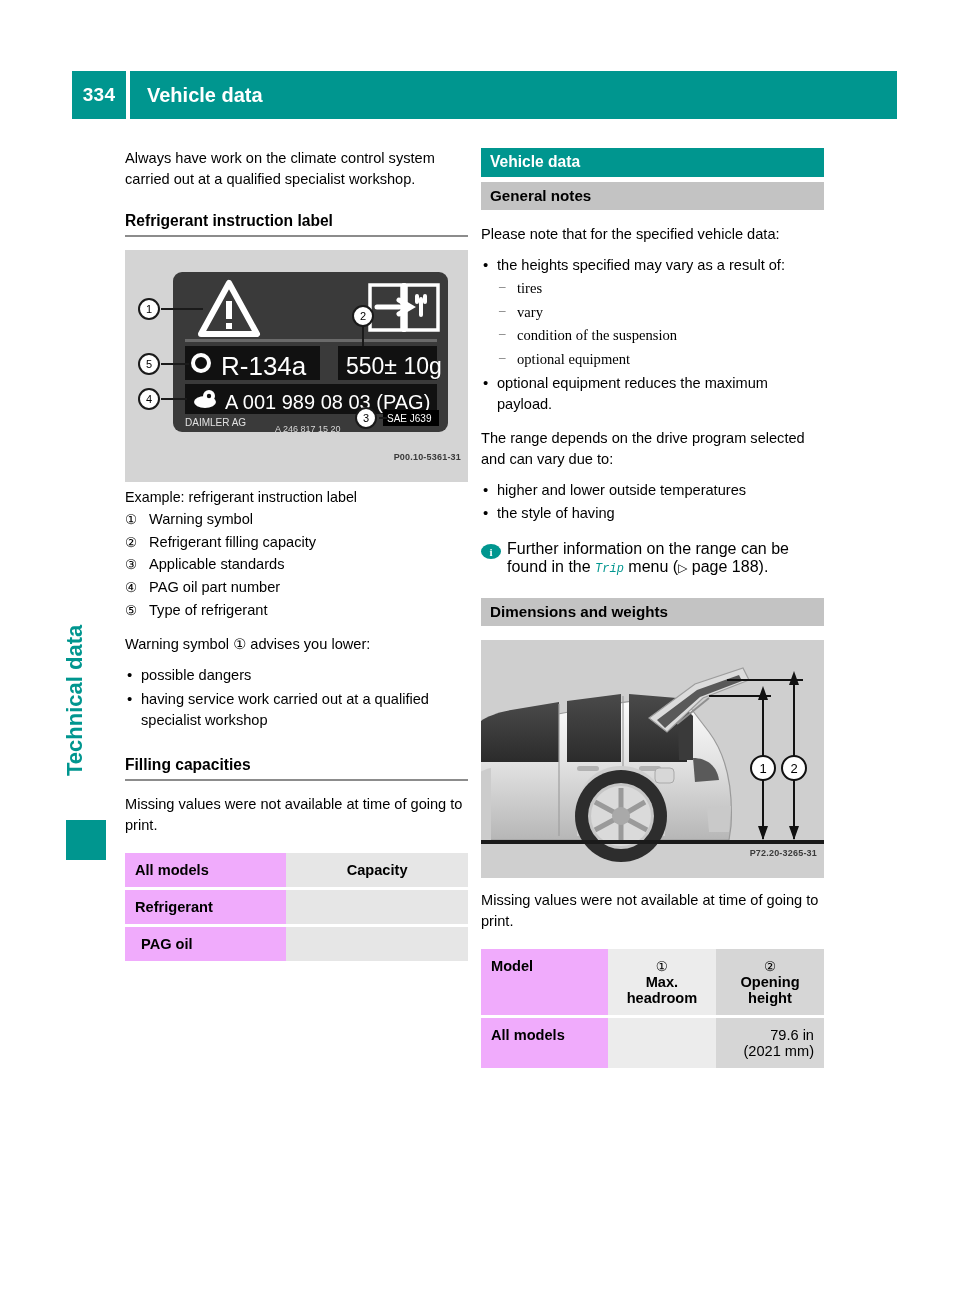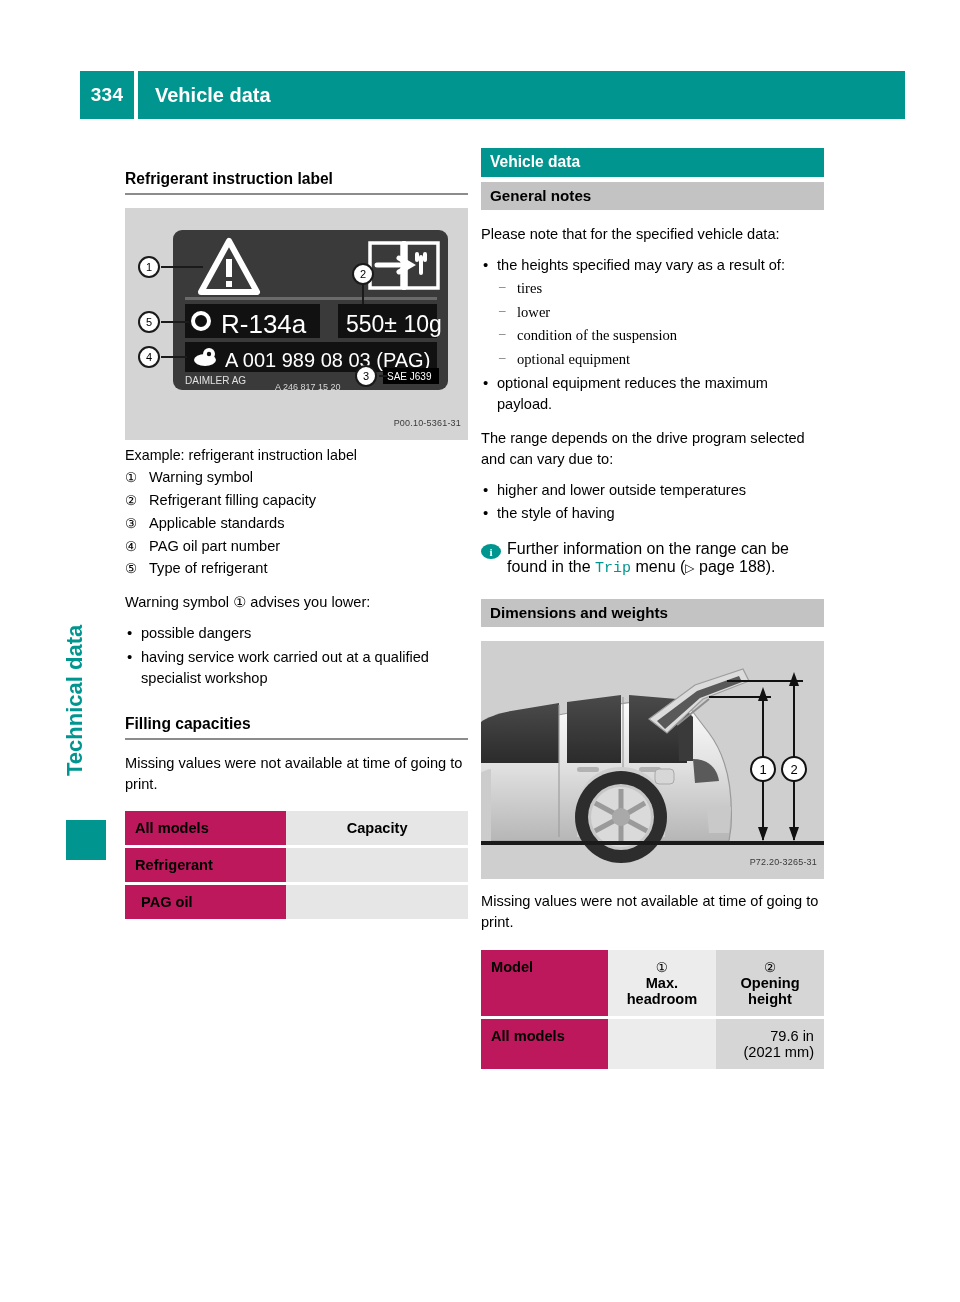--- a/index.html
+++ b/index.html
@@ -6,21 +6,21 @@
   html, body {
     width: 960px; height: 1302px;
     background: #ffffff;
     font-family: "Liberation Sans", sans-serif;
     color: #000000;
     overflow: hidden;
   }
   .page { position: relative; width: 960px; height: 1302px; }
 
   
-  .hdr { position: absolute; left: 80px; top: 71px; width: 825px; height: 48px; display: flex; text-align: center; }
+  .hdr { position: absolute; left: 72px; top: 71px; width: 825px; height: 48px; display: flex; text-align: center; }
   .hdr-pageno {
     width: 54px; background: #00968f; color: #fff;
     font-weight: bold; font-size: 19px; display: flex;
     align-items: center; justify-content: center; letter-spacing: .3px;
   }
   .hdr-div { width: 4px; background: #ffffff; }
   .hdr-title {
     flex: 1; background: #00968f; color: #fff; font-weight: bold;
     font-size: 20px; display: flex; align-items: center; padding-left: 17px;
   }
@@ -102,48 +102,48 @@
   .note { display: flex; margin-top: 16px; margin-bottom: 6px; }
   .note-ico {
     flex: 0 0 20px; width: 15px; height: 15px; border-radius: 50%;
     background: #00968f; color: #fff; font-weight: bold; font-size: 11px;
     font-family: "Liberation Serif", serif;
     display: flex; align-items: center; justify-content: center;
     margin-top: 4px;
   }
   .note-bd { flex: 1; padding-left: 6px; }
   .mono-teal {
-    font-family: "Liberation Mono", monospace; color: #00968f; font-size: 15px;
+    font-family: "Liberation Mono", monospace; color: #00968f; font-size: 12px; font-style: italic;
   }
   .tri { font-size: 12px; }
 
   
   table.tbl { border-collapse: separate; border-spacing: 0 3px; width: 100%; }
   table.tbl td {
     font-size: 14.6px; padding: 9px 10px; vertical-align: top;
   }
-  .g-dark  { background: #be185d; }
+  .g-dark  { background: #f0abfc; }
   .g-mid   { background: #d6d6d6; }
   .g-light { background: #e6e6e6; }
   .g-lighter { background: #ececec; }
   td.b { font-weight: bold; }
   td.c { text-align: center; }
   td.r { text-align: right; }
   .tbl-w1 { width: 47%; }
   .tbl-w2 { width: 53%; }
 
   .t2-c1 { width: 37%; }
   .t2-c2 { width: 31.5%; }
   .t2-c3 { width: 31.5%; }
 
   
   .fig { position: relative; background: #d4d4d4; }
   .fig-cap-code {
-    position: absolute; right: 7px; bottom: 12px;
-    font-size: 9px; font-weight: normal; color: #3a3a3a;
+    position: absolute; right: 7px; bottom: 20px;
+    font-size: 9px; font-weight: bold; color: #3a3a3a;
     font-family: "Liberation Sans", sans-serif; letter-spacing: .2px;
   }
 
   
   .wm {
     position: absolute; left: 0; right: 40px; bottom: 22px;
     text-align: right; color: #9b9b9b; font-size: 21px;
   }
 </style>
 </head>
@@ -157,20 +157,21 @@
     <div class="hdr-title">Vehicle data</div>
   </div>
 
   <div class="sidetab">
     <div class="sidetab-text">Technical data</div>
     <div class="sidetab-sq"></div>
   </div>
 
   <div class="col col-left">
 
+    <p>Always have work on the climate control system carried out at a qualified specialist workshop.</p>
 
     <h3 class="sub first">Refrigerant instruction label</h3>
     <div class="rule"></div>
 
     <div class="fig" style="height:232px;">
       <svg viewBox="0 0 343 232" width="343" height="232">
         <rect x="0" y="0" width="343" height="232" fill="#d4d4d4"></rect>
 
         <rect x="48" y="22" width="275" height="160" rx="9" fill="#3a3a3a"></rect>
 
@@ -290,21 +291,21 @@
     <div class="bar-teal">Vehicle data</div>
     <div class="bar-gray">General notes</div>
 
     <p class="tight">Please note that for the specified vehicle data:</p>
 
     <ul class="bul">
       <li>
         <span>the heights specified may vary as a result of:</span>
         <ul class="dash">
           <li>tires</li>
-          <li>lower</li>
+          <li>vary</li>
           <li>condition of the suspension</li>
           <li>optional equipment</li>
         </ul>
       </li>
       <li>optional equipment reduces the maximum payload.</li>
     </ul>
 
     <p class="tight">The range depends on the drive program selected and can vary due to:</p>
 
     <ul class="bul">

